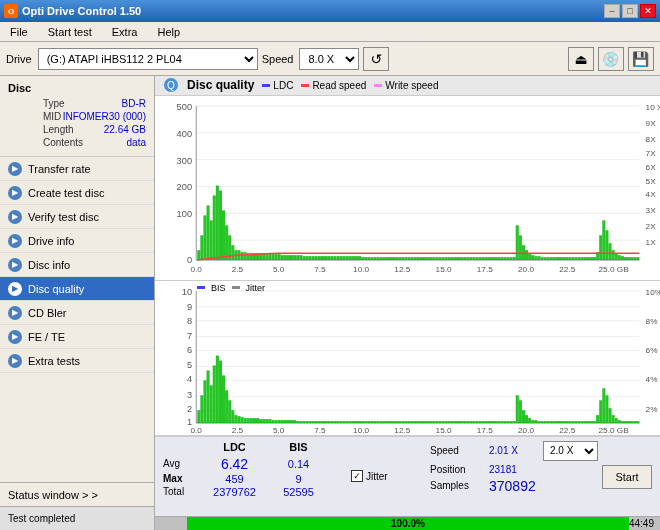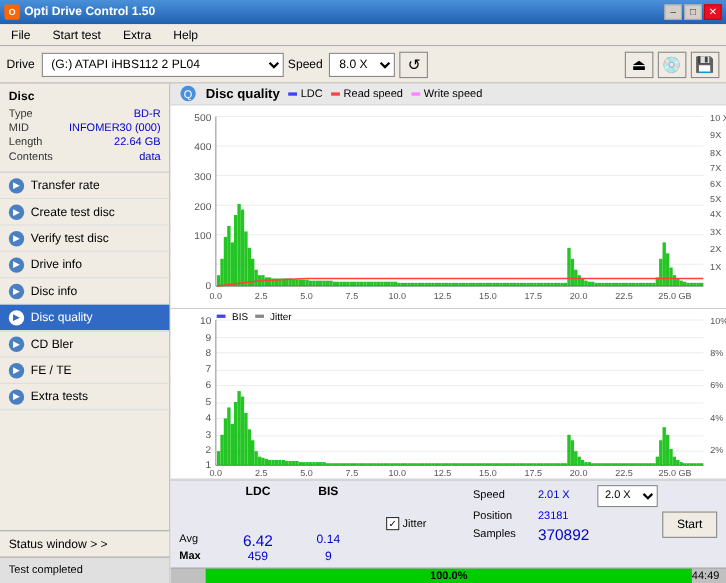--- a/index.html
+++ b/index.html
@@ -26,21 +26,21 @@
     .toolbar-btn { width: 26px; height: 24px; border: 1px solid #888; background: #f0ece4; cursor: pointer; display: flex; align-items: center; justify-content: center; font-size: 14px; }
     .spacer { flex: 1; }
 
     
     .main { display: flex; height: calc(530px - 22px - 20px - 34px); }
 
     
     .sidebar { width: 155px; background: #f0ece4; border-right: 1px solid #aaa; display: flex; flex-direction: column; flex-shrink: 0; }
     .disc-section { padding: 6px 8px; border-bottom: 1px solid #ccc; }
     .disc-title { font-weight: bold; font-size: 11px; margin-bottom: 4px; }
-    .disc-row { display: flex; justify-content: space-between; margin-bottom: 2px; font-size: 10px; }
+    .disc-row { display: flex; justify-content: space-between; margin-bottom: 2px; font-size: 10px; margin-left: 35px; }
     .disc-row .label { color: #333; }
     .disc-row .value { color: #0000cc; font-weight: normal; }
     .disc-row .value.data { color: #0000cc; }
     .nav-btn { height: 24px; display: flex; align-items: center; padding: 0 8px; gap: 6px; font-size: 11px; cursor: pointer; color: #000; border-bottom: 1px solid #ddd; }
     .nav-btn.active { background: #316ac5; color: white; }
     .nav-icon { width: 14px; height: 14px; border-radius: 50%; display: flex; align-items: center; justify-content: center; font-size: 8px; flex-shrink: 0; }
     .nav-icon.blue { background: #4a7fc1; color: white; }
     .nav-icon.active-icon { background: white; color: #316ac5; }
     .status-window-btn { margin-top: auto; height: 24px; display: flex; align-items: center; padding: 0 8px; font-size: 11px; cursor: pointer; border-top: 1px solid #aaa; background: #f0ece4; }
     .status-completed { height: 24px; background: #e0e0e0; display: flex; align-items: center; padding: 0 8px; font-size: 10px; color: #000; border-top: 1px solid #aaa; }
@@ -615,29 +615,34 @@
     </div>
 
     <div class="stats-bar" style="height:80px; flex-shrink:0;">
 
       <div style="display:flex; flex-direction:column; gap:1px; min-width:180px;">
         <div style="display:flex; gap:4px; align-items:center; margin-bottom:2px;">
           <div style="width:35px;"></div>
           <div style="width:65px; text-align:center; font-size:11px; font-weight:bold;">LDC</div>
           <div style="width:55px; text-align:center; font-size:11px; font-weight:bold;">BIS</div>
         </div>
-        <div style="display:flex; gap:4px; align-items:center;margin-top:27px;">
+        <div style="display:flex; gap:4px; align-items:center;">
           <div style="width:35px; font-size:10px;">Avg</div>
           <div style="width:65px; text-align:center; color:#0000cc; font-size:14px;">6.42</div>
           <div style="width:55px; text-align:center; color:#0000cc; font-size:11px;">0.14</div>
         </div>
         <div style="display:flex; gap:4px; align-items:center;">
           <div style="width:35px; font-size:10px;font-weight:bold;">Max</div>
           <div style="width:65px; text-align:center; color:#0000cc; font-size:11px;">459</div>
           <div style="width:55px; text-align:center; color:#0000cc; font-size:11px;">9</div>
+        </div>
+        <div style="display:flex; gap:4px; align-items:center;">
+          <div style="width:35px; font-size:10px;">Total</div>
+          <div style="width:65px; text-align:center; color:#0000cc; font-size:11px;">2379762</div>
+          <div style="width:55px; text-align:center; color:#0000cc; font-size:11px;">52595</div>
         </div>
       </div>
 
       <div style="display:flex; flex-direction:column; justify-content:center; padding:0 8px;">
         <div class="jitter-check">
           <div class="check-box">✓</div>
           <span>Jitter</span>
         </div>
       </div>
 

